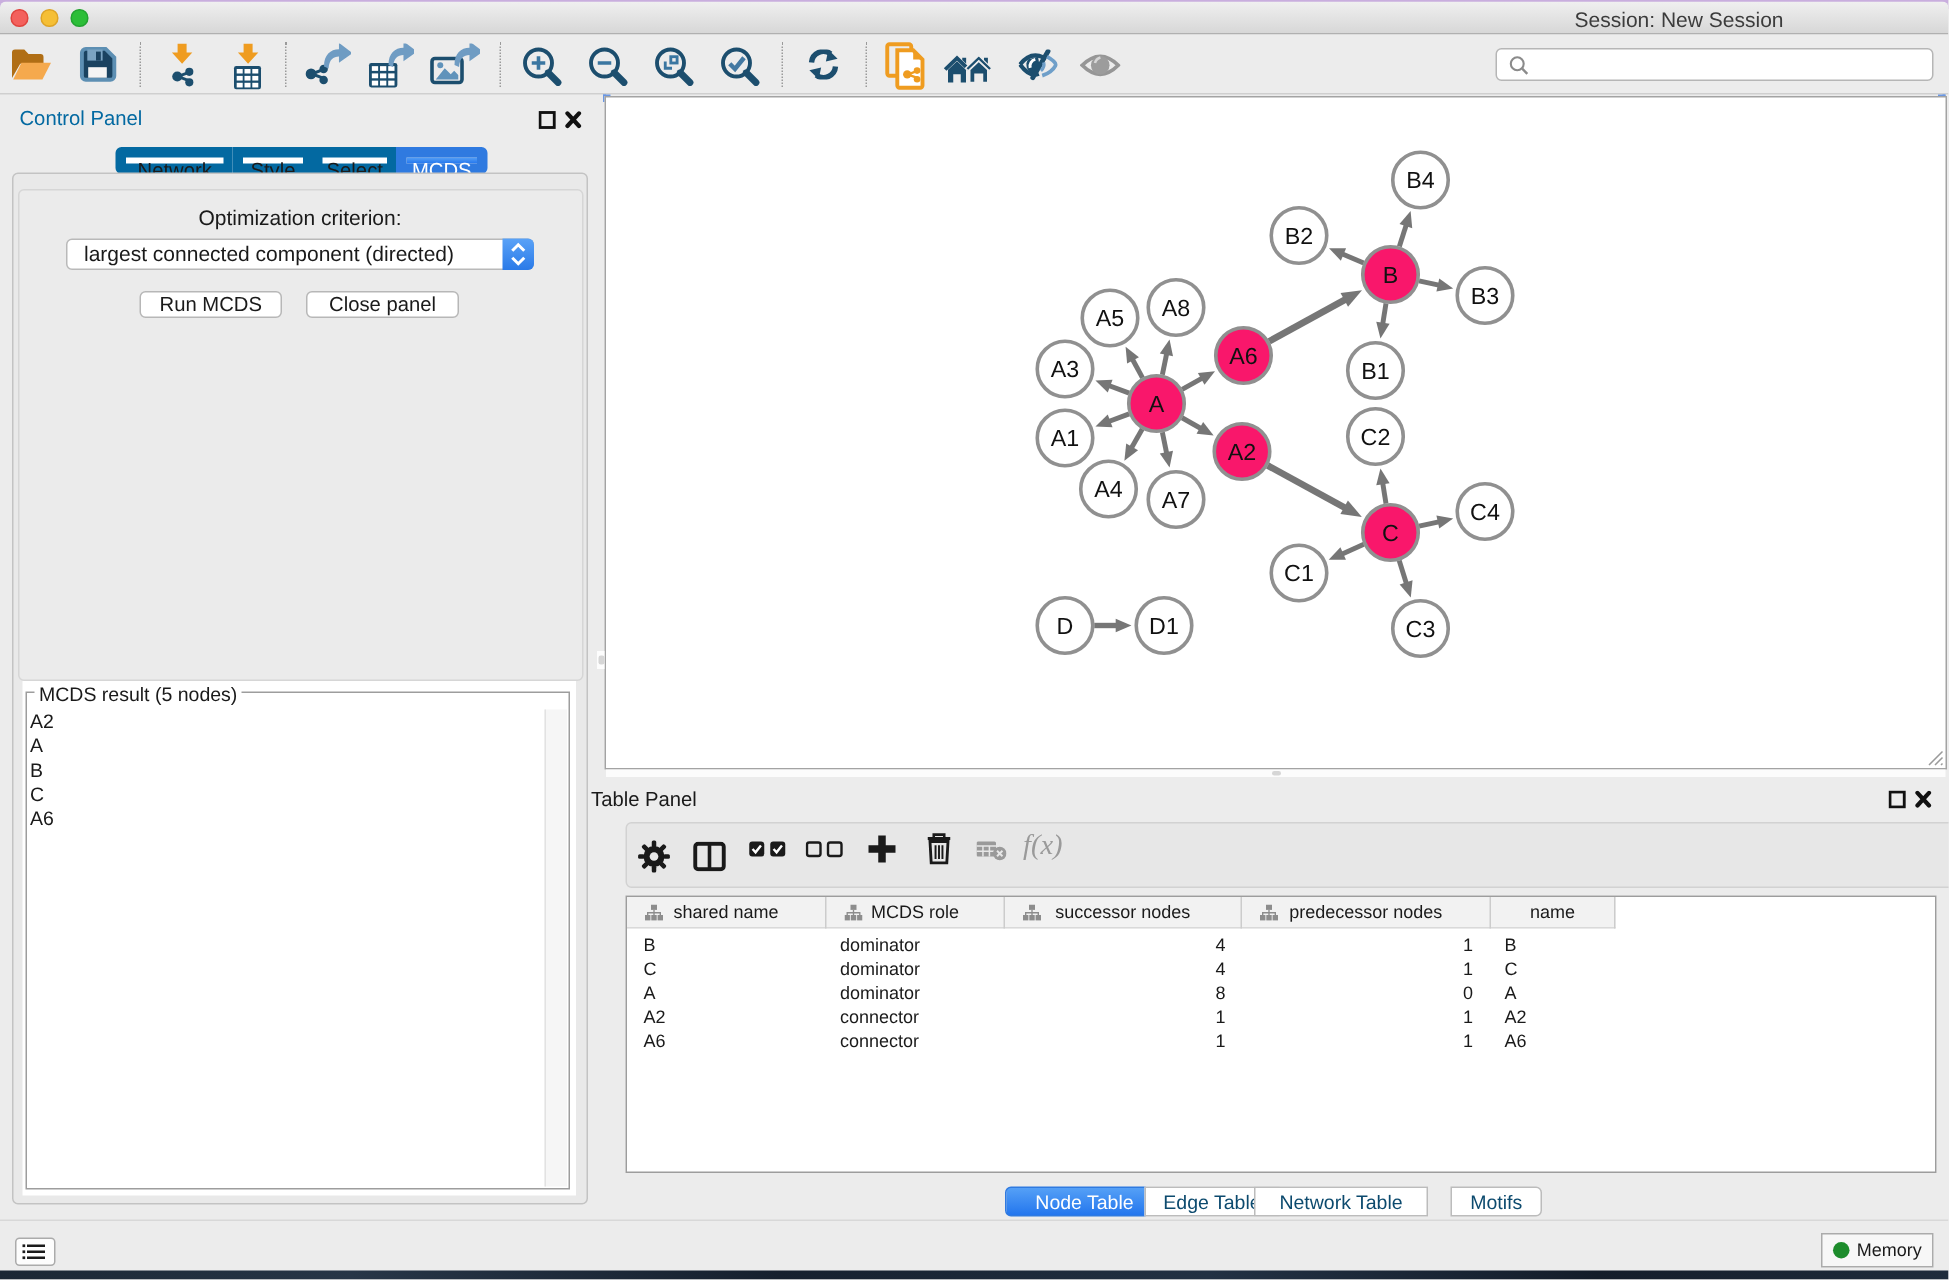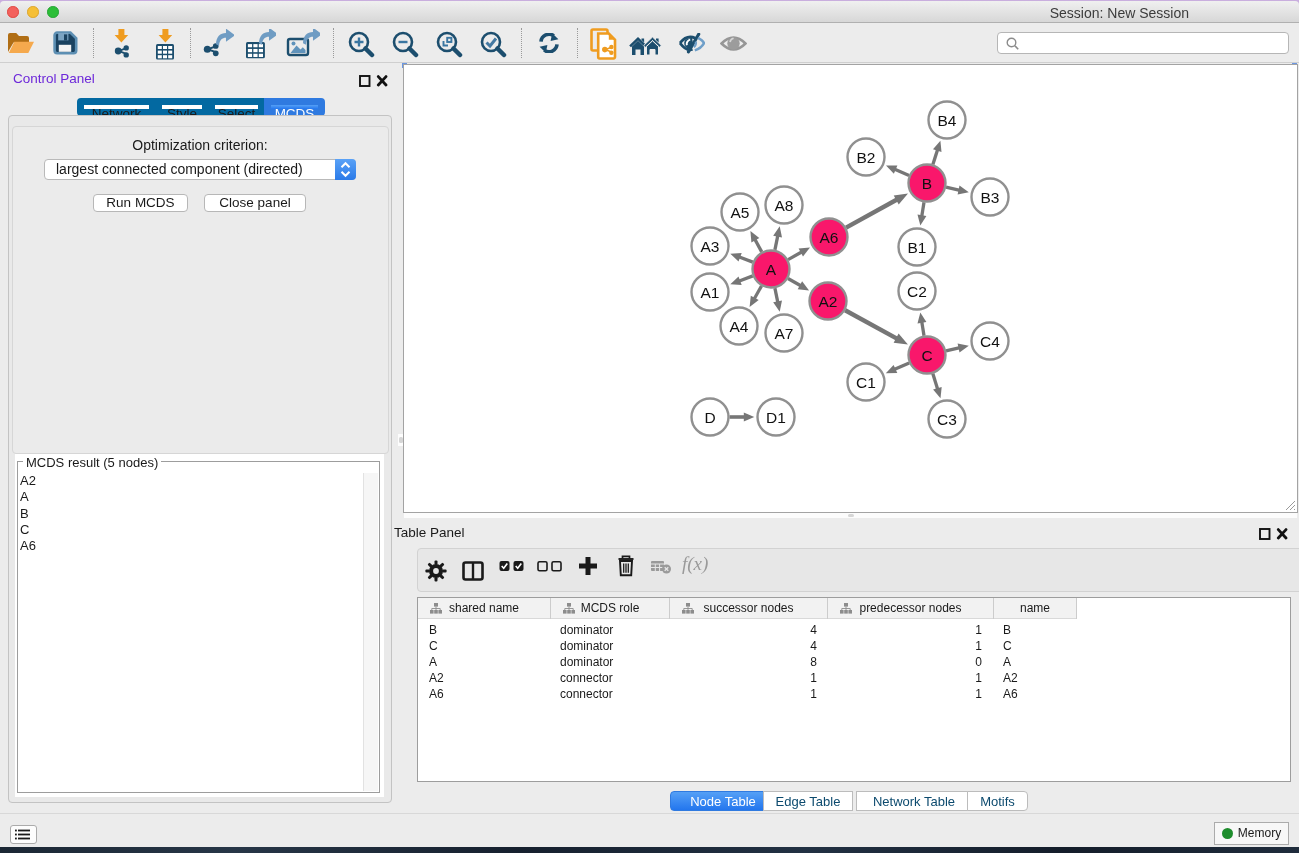--- a/index.html
+++ b/index.html
@@ -7,21 +7,21 @@
 body { font-family:"Liberation Sans", sans-serif; background:#ececec; position:relative; }
 .abs { position:absolute; }
 #topline { left:0; top:0; width:1299px; height:6px; background:#c9aede; }
 #titlebar { left:0; top:1px; width:1299px; height:22px; background:linear-gradient(#f0f0f0,#d7d7d7); border-bottom:1px solid #b0b0b0; border-radius:4px 4px 0 0; }
 #titlebar .tl { position:absolute; top:5px; width:11.5px; height:11.5px; border-radius:50%; }
 #title-text { left:0; top:5px; width:1189px; text-align:right; font-size:14px; color:#3c3c3c; }
 #toolbar { left:0; top:24px; width:1299px; height:39px; background:#ececec; border-bottom:1px solid #cfcfcf; }
 .tsep { position:absolute; top:4px; height:30px; width:0; border-left:1px dotted #9a9a9a; }
 #searchbox { left:997px; top:8px; width:292px; height:22px; background:#fff; border:1px solid #b6b6b6; border-radius:4px; }
 
-#cp-title { left:13px; top:71px; font-size:13.5px; color:#6d28d9; }
+#cp-title { left:13px; top:71px; font-size:13.5px; color:#0369a1; }
 #cp-tabs { left:77px; top:98px; height:18px; }
 .cptab { position:absolute; top:0; height:18px; background:#ffffff; border:7px solid #0369a1; color:#1a1a1a; font-size:13.5px; text-align:center; line-height:17px; }
 #cp-box { left:8px; top:115px; width:384px; height:688px; background:#e9e9e9; border:1px solid #c3c3c3; border-radius:4px; }
 #cp-inner { left:12px; top:126px; width:377px; height:328px; background:#ebebeb; border:1px solid #d6d6d6; border-radius:4px; }
 #opt-label { left:0px; top:137px; width:400px; text-align:center; font-size:14px; color:#1a1a1a; }
 #cp-select { left:44px; top:159px; width:312px; height:21px; background:#fff; border:1px solid #b9b9b9; border-radius:4px; font-size:14px; color:#1a1a1a; line-height:19px; text-align:left; padding-left:11px; }
 #cp-select .stepper { position:absolute; right:-1px; top:-1px; width:21px; height:21px; border-radius:0 4px 4px 0; background:linear-gradient(#5aa2f7,#2a7ae8); }
 .cpbtn { position:absolute; top:194px; height:18px; background:#ffffff; border:1px solid #b7b7b7; border-radius:4px; font-size:13.5px; color:#1a1a1a; text-align:center; line-height:16px; }
 #white-panel { left:15px; top:454px; width:369px; height:343px; background:#ffffff; }
 #fieldset { left:17px; top:461px; width:363px; height:332px; border:1px solid #9d9d9d; }
@@ -460,21 +460,21 @@
   <div class="td" style="left:585px;top:72px;">A2</div>
   <div class="td" style="left:11px;top:88px;">A6</div>
   <div class="td" style="left:142px;top:88px;">connector</div>
   <div class="td" style="left:300px;top:88px;width:99px;text-align:right;">1</div>
   <div class="td" style="left:460px;top:88px;width:104px;text-align:right;">1</div>
   <div class="td" style="left:585px;top:88px;">A6</div>
 </div>
 <div id="bottom-tabs" class="abs">
   <div class="btab" style="left:0; width:94px; background:linear-gradient(#55a0f6,#2376ee); color:#fff; border-color:#2f7ae0; border-radius:4px 0 0 4px;padding-left:12px;">Node Table</div>
   <div class="btab" style="left:93px; width:90px;">Edge Table</div>
-  <div class="btab" style="left:186px; width:116px;">Network Table</div>
+  <div class="btab" style="left:166px; width:116px;">Network Table</div>
   <div class="btab" style="left:297px; width:61px; border-radius:0 4px 4px 0;">Motifs</div>
 </div>
 <div id="statusbar" class="abs"></div>
 <div id="listbtn" class="abs"><svg width="25" height="17" viewBox="0 0 25 17">
       <g stroke="#1a1a1a" stroke-width="1.8">
         <line x1="7" y1="4.5" x2="19" y2="4.5"></line>
         <line x1="7" y1="8.5" x2="19" y2="8.5"></line>
         <line x1="7" y1="12.5" x2="19" y2="12.5"></line>
       </g>
       <g fill="#1a1a1a">

